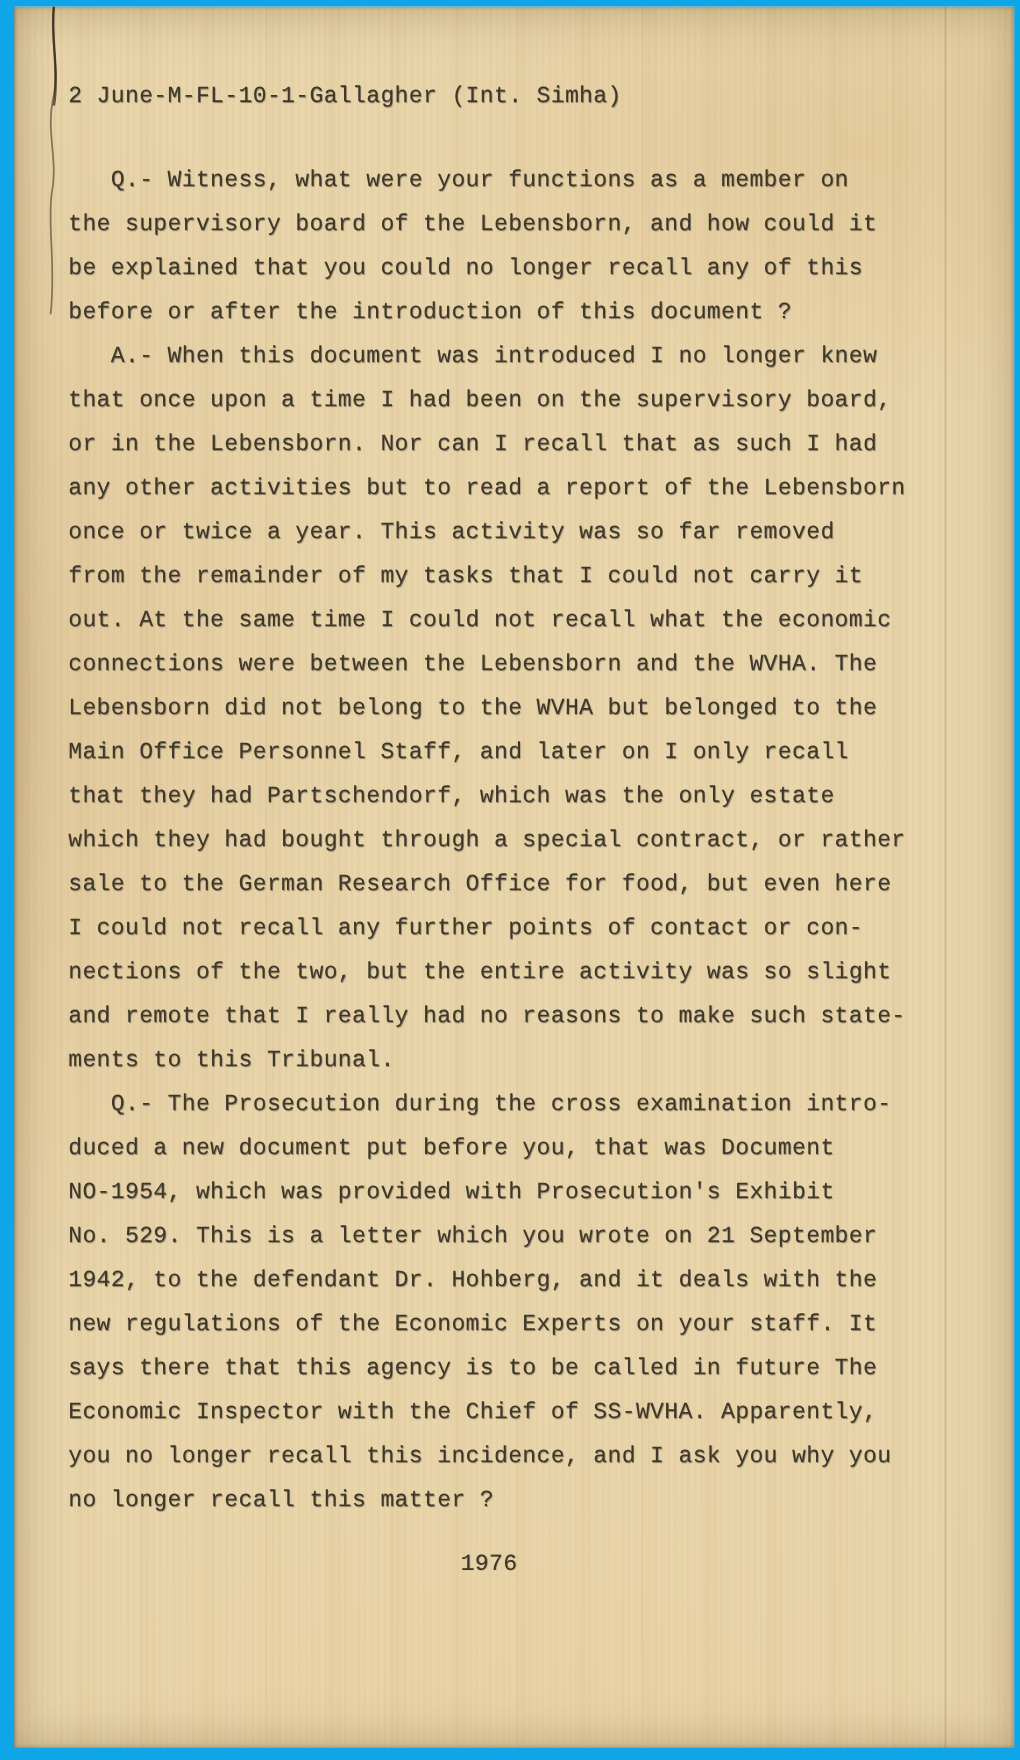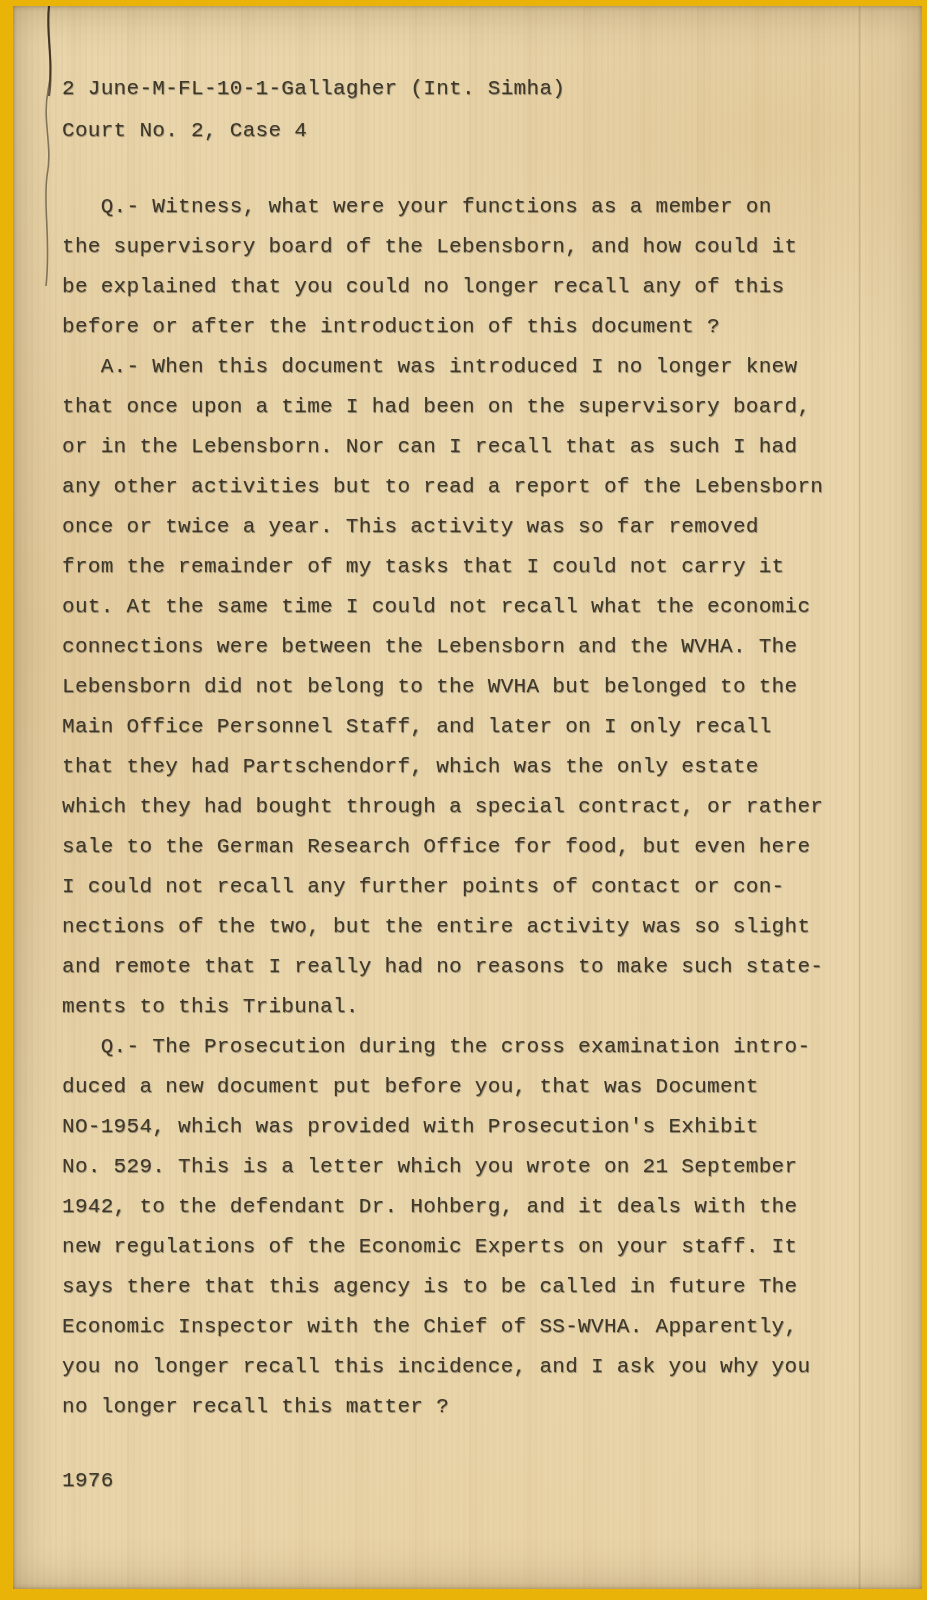--- a/index.html
+++ b/index.html
@@ -4,21 +4,21 @@
 <style>
   html, body {
     margin: 0;
     padding: 0;
     background: #14110c;
   }
   .scan {
     position: relative;
     width: 927px;
     height: 1600px;
-    background: #eab308;
+    background: #0ea5e9;
     overflow: hidden;
     font-family: "Liberation Mono", "DejaVu Sans Mono", monospace;
   }
   .paper {
     position: absolute;
     left: 13px;
     top: 6px;
     right: 5px;
     bottom: 11px;
     background-color: #e9d5ab;
@@ -57,40 +57,40 @@
     right: 35px;
     top: 62px;
     color: #3e382b;
     font-size: 21px;
     letter-spacing: 0.3px;
     text-shadow: 0.6px 0.6px 0.8px rgba(62,56,43,0.55);
   }
   .header-block { line-height: 42px; white-space: pre; }
   .body-block   { margin-top: 35px; line-height: 40px; white-space: pre; }
   .page-number {
-    margin-top: 34px;
-    text-align: left;
+    margin-top: 18px;
+    text-align: center;
     line-height: 40px;
     padding-right: 60px;
   }
 </style>
 </head>
 <body>
 
 <div class="scan">
   <div class="paper">
 
     <svg class="tear-svg" viewBox="0 0 40 280" xmlns="http://www.w3.org/2000/svg">
       <path d="M14 0 C 10 30, 20 55, 13 85 C 7 115, 18 140, 12 170 C 8 200, 16 235, 11 280" stroke="rgba(50,40,25,0.55)" stroke-width="1.6" fill="none"></path>
       <path d="M14 0 C 11 28, 19 60, 14 90" stroke="rgba(30,22,12,0.65)" stroke-width="2.2" fill="none"></path>
     </svg>
 
     <div class="fold-line"></div>
 
     <div class="content">
-      <div class="header-block"><div>2 June-M-FL-10-1-Gallagher (Int. Simha)</div><div>Court No. 2, Case 4</div></div>
+      <div class="header-block"><div>2 June-M-FL-10-1-Gallagher (Int. Simha)</div></div>
 
       <div class="body-block"><div>   Q.- Witness, what were your functions as a member on</div><div>the supervisory board of the Lebensborn, and how could it</div><div>be explained that you could no longer recall any of this</div><div>before or after the introduction of this document ?</div><div>   A.- When this document was introduced I no longer knew</div><div>that once upon a time I had been on the supervisory board,</div><div>or in the Lebensborn. Nor can I recall that as such I had</div><div>any other activities but to read a report of the Lebensborn</div><div>once or twice a year. This activity was so far removed</div><div>from the remainder of my tasks that I could not carry it</div><div>out. At the same time I could not recall what the economic</div><div>connections were between the Lebensborn and the WVHA. The</div><div>Lebensborn did not belong to the WVHA but belonged to the</div><div>Main Office Personnel Staff, and later on I only recall</div><div>that they had Partschendorf, which was the only estate</div><div>which they had bought through a special contract, or rather</div><div>sale to the German Research Office for food, but even here</div><div>I could not recall any further points of contact or con-</div><div>nections of the two, but the entire activity was so slight</div><div>and remote that I really had no reasons to make such state-</div><div>ments to this Tribunal.</div><div>   Q.- The Prosecution during the cross examination intro-</div><div>duced a new document put before you, that was Document</div><div>NO-1954, which was provided with Prosecution's Exhibit</div><div>No. 529. This is a letter which you wrote on 21 September</div><div>1942, to the defendant Dr. Hohberg, and it deals with the</div><div>new regulations of the Economic Experts on your staff. It</div><div>says there that this agency is to be called in future The</div><div>Economic Inspector with the Chief of SS-WVHA. Apparently,</div><div>you no longer recall this incidence, and I ask you why you</div><div>no longer recall this matter ?</div></div>
 
       <div class="page-number">1976</div>
     </div>
   </div>
 </div>
 
 </body></html>

